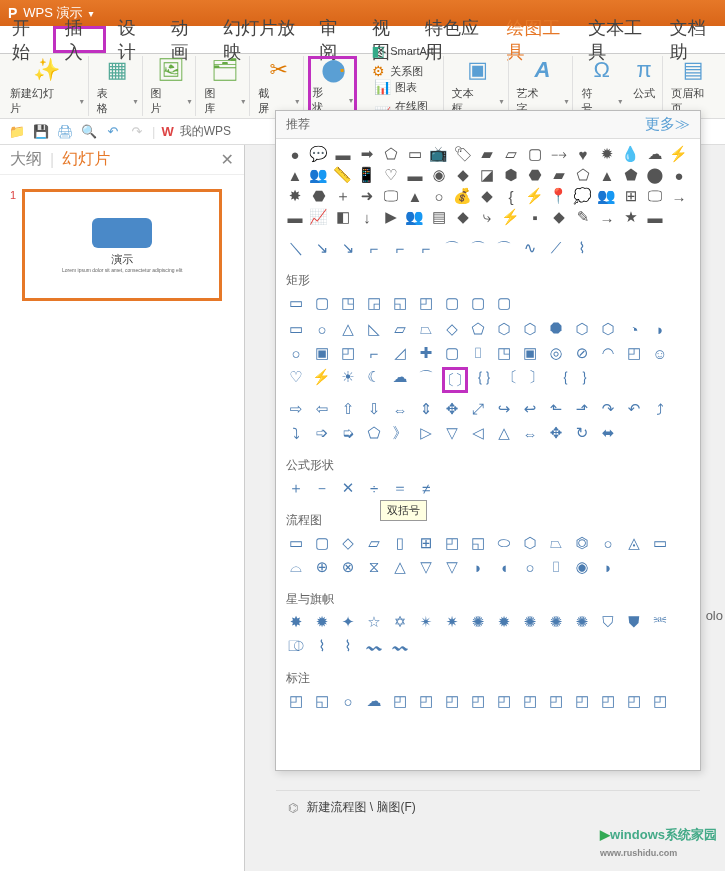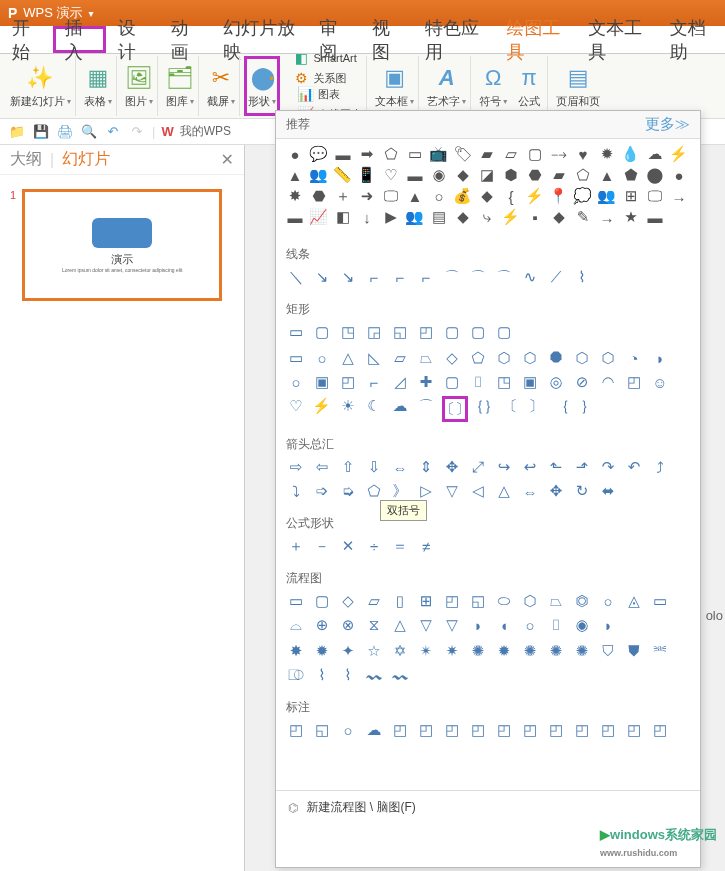--- a/index.html
+++ b/index.html
@@ -12,21 +12,21 @@
 
 .tabs-row { height: 28px; background: #fff; display: flex; align-items: stretch; border-bottom: 1px solid #ccc; }
 .tab { padding: 0 12px; display: flex; align-items: center; font-size: 18px; color: #444; cursor: pointer; }
 .tab.highlighted { border: 3px solid #c030c0; padding: 0 9px; }
 .tab.orange { color: #e67828; }
 
 .ribbon { height: 65px; background: #f8f8f5; display: flex; align-items: center; padding: 2px 6px; gap: 4px; border-bottom: 1px solid #ddd; }
 .ribbon-group { display: flex; flex-direction: column; align-items: center; justify-content: center; height: 60px; padding: 0 4px; border-right: 1px solid #e0e0e0; }
 .ribbon-group:last-child { border-right: none; }
 .ribbon-icon-large { width: 28px; height: 28px; display: flex; align-items: center; justify-content: center; font-size: 22px; }
-.ribbon-label { font-size: 11px; color: #444; margin-top: 2px; display: flex; align-items: center; gap: 2px; }
+.ribbon-label { font-size: 11px; color: #444; margin-top: 2px; display: flex; align-items: center; gap: 15px; }
 .ribbon-label .caret { font-size: 8px; color: #888; }
 .ribbon-stack { display: flex; flex-direction: column; gap: 4px; }
 .ribbon-mini { display: flex; align-items: center; gap: 4px; font-size: 11px; color: #444; }
 .ribbon-mini-icon { width: 16px; height: 16px; display: inline-flex; align-items: center; justify-content: center; font-size: 14px; }
 .shape-btn-hl { border: 3px solid #c030c0; padding: 1px; }
 
 .quick-bar { height: 26px; background: #fff; display: flex; align-items: center; padding: 0 8px; gap: 6px; font-size: 13px; border-bottom: 1px solid #ddd; }
 .q-icon { width: 18px; height: 18px; display: inline-flex; align-items: center; justify-content: center; }
 .wps-logo { color: #d44; font-weight: bold; }
 .wps-my { color: #666; font-size: 12px; }
@@ -37,21 +37,21 @@
 .panel-tab { color: #888; cursor: pointer; }
 .panel-tab.active { color: #e67828; }
 .panel-close { position: absolute; right: 10px; color: #888; cursor: pointer; }
 .slide-thumb-wrap { padding: 14px 10px; display: flex; gap: 6px; }
 .slide-num { color: #d44; font-size: 11px; }
 .slide-thumb { width: 200px; height: 112px; border: 3px solid #e67828; background: #fff; position: relative; display: flex; flex-direction: column; align-items: center; justify-content: center; }
 .slide-shape { width: 60px; height: 30px; background: #4a89c8; border-radius: 6px; margin-bottom: 4px; }
 .slide-text1 { font-size: 11px; color: #333; }
 .slide-text2 { font-size: 5px; color: #666; }
 
-.shapes-panel { position: absolute; left: 275px; top: 110px; width: 426px; height: 758px; background: #fff; border: 1px solid #bbb; box-shadow: 2px 2px 8px rgba(0,0,0,0.15); z-index: 100; }
+.shapes-panel { position: absolute; left: 275px; top: 110px; width: 426px; height: 661px; background: #fff; border: 1px solid #bbb; box-shadow: 2px 2px 8px rgba(0,0,0,0.15); z-index: 100; }
 .shapes-header { height: 28px; display: flex; align-items: center; padding: 0 10px; font-size: 12px; color: #666; background: #f8f8f8; border-bottom: 1px solid #ddd; }
 .shapes-more { color: #5a9fd4; font-size: 15px; margin-left: auto; cursor: pointer; }
 .shapes-recent { padding: 6px 10px; display: flex; flex-wrap: wrap; gap: 3px 6px; }
 .shape-icon { width: 18px; height: 18px; display: inline-flex; align-items: center; justify-content: center; color: #555; font-size: 15px; cursor: pointer; }
 
 .shapes-scroll { height: 558px; overflow-y: auto; padding: 6px 10px 0 10px; }
 .shapes-scroll::-webkit-scrollbar { width: 12px; }
 .shapes-scroll::-webkit-scrollbar-thumb { background: #ccc; border-radius: 6px; }
 .shapes-scroll::-webkit-scrollbar-track { background: #f0f0f0; }
 
@@ -296,21 +296,20 @@
     <span class="shape-icon">◆</span>
     <span class="shape-icon">✎</span>
     <span class="shape-icon">→</span>
     <span class="shape-icon">★</span>
     <span class="shape-icon">▬</span>
   </div>
 
 
   <div class="shapes-scroll">
 
-    <div class="cat-title">线条</div>
     <div class="cat-grid">
       <span class="shape-outline">＼</span>
       <span class="shape-outline">↘</span>
       <span class="shape-outline">↘</span>
       <span class="shape-outline">⌐</span>
       <span class="shape-outline">⌐</span>
       <span class="shape-outline">⌐</span>
       <span class="shape-outline">⌒</span>
       <span class="shape-outline">⌒</span>
       <span class="shape-outline">⌒</span>
@@ -370,21 +369,20 @@
       <span class="shape-outline">☁</span>
       <span class="shape-outline">⌒</span>
       <span class="shape-outline highlighted">〔〕</span>
       <span class="shape-outline">｛｝</span>
       <span class="shape-outline">〔</span>
       <span class="shape-outline">〕</span>
       <span class="shape-outline">｛</span>
       <span class="shape-outline">｝</span>
     </div>
 
-    <div class="cat-title">箭头总汇</div>
     <div class="cat-grid">
       <span class="shape-outline">⇨</span>
       <span class="shape-outline">⇦</span>
       <span class="shape-outline">⇧</span>
       <span class="shape-outline">⇩</span>
       <span class="shape-outline">⇔</span>
       <span class="shape-outline">⇕</span>
       <span class="shape-outline">✥</span>
       <span class="shape-outline">⤢</span>
       <span class="shape-outline">↪</span>
@@ -444,20 +442,21 @@
       <span class="shape-outline">▽</span>
       <span class="shape-outline">▽</span>
       <span class="shape-outline">◗</span>
       <span class="shape-outline">◖</span>
       <span class="shape-outline">○</span>
       <span class="shape-outline">⌷</span>
       <span class="shape-outline">◉</span>
       <span class="shape-outline">◗</span>
     </div>
 
+    <div class="cat-title">星与旗帜</div>
     <div class="cat-grid">
       <span class="shape-outline">✸</span>
       <span class="shape-outline">✹</span>
       <span class="shape-outline">✦</span>
       <span class="shape-outline">☆</span>
       <span class="shape-outline">✡</span>
       <span class="shape-outline">✴</span>
       <span class="shape-outline">✷</span>
       <span class="shape-outline">✺</span>
       <span class="shape-outline">✹</span>

